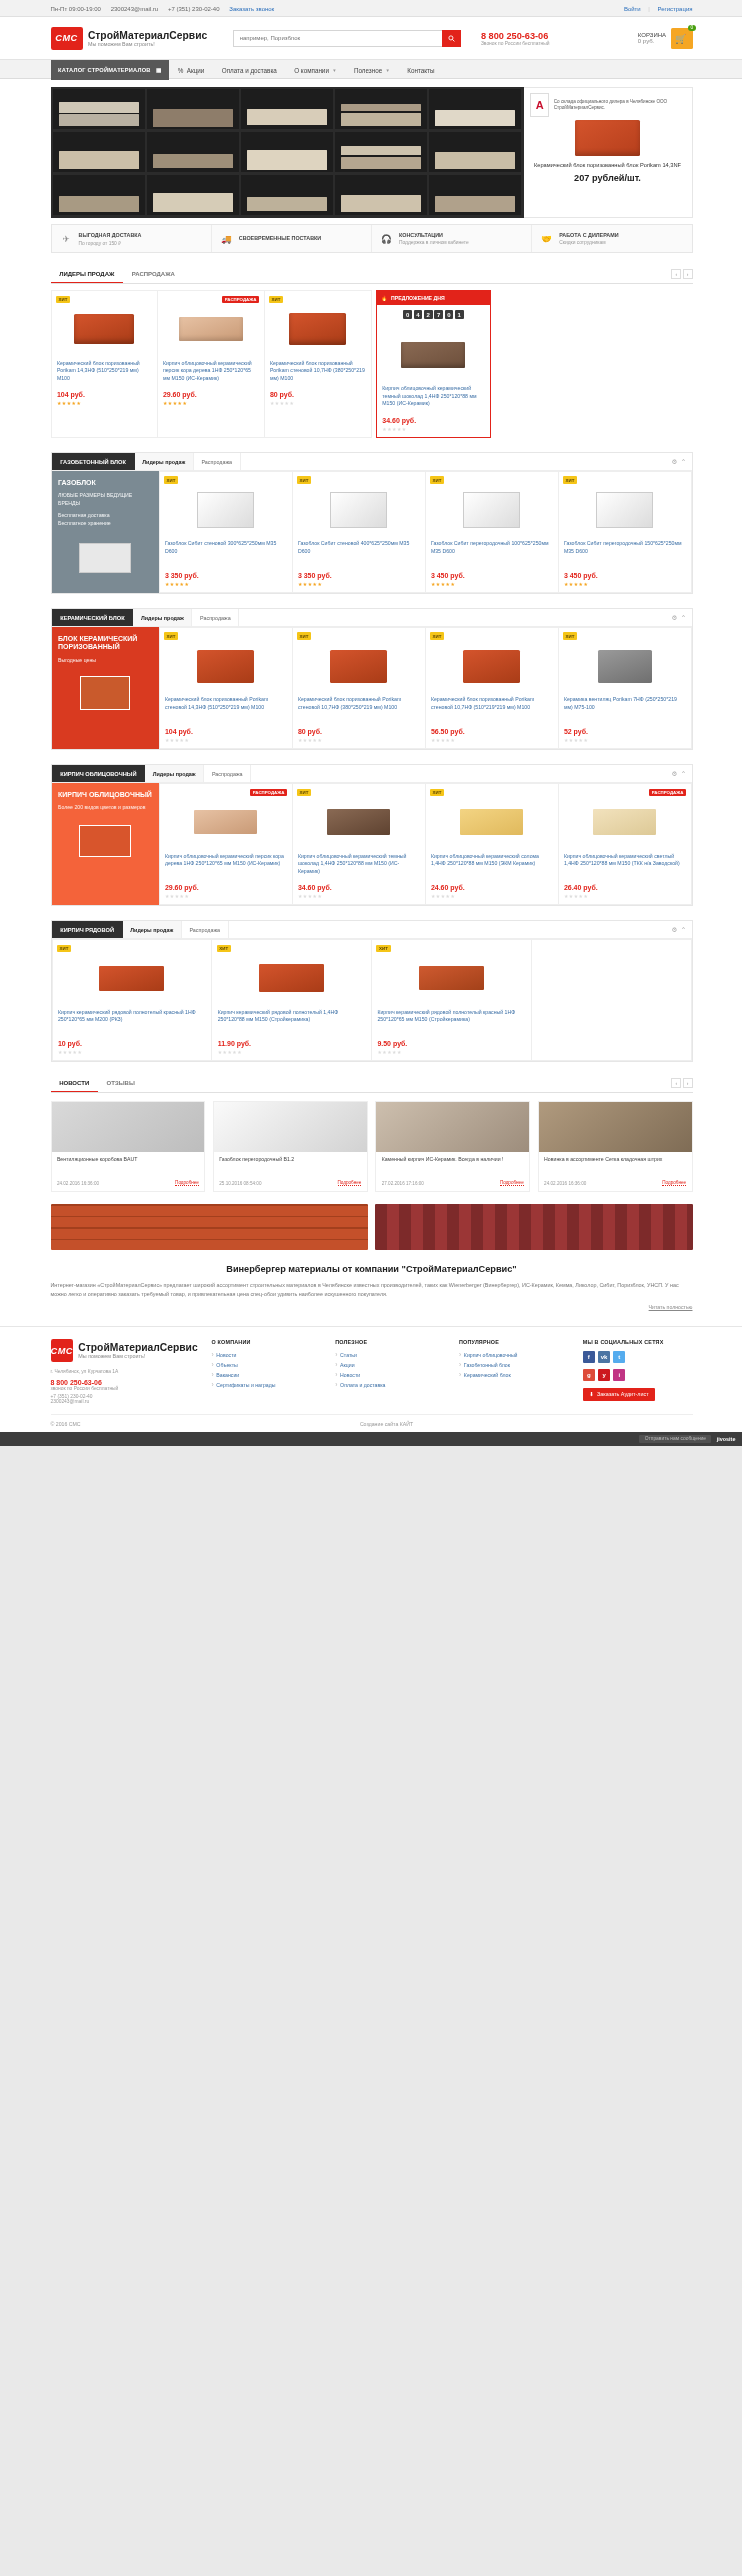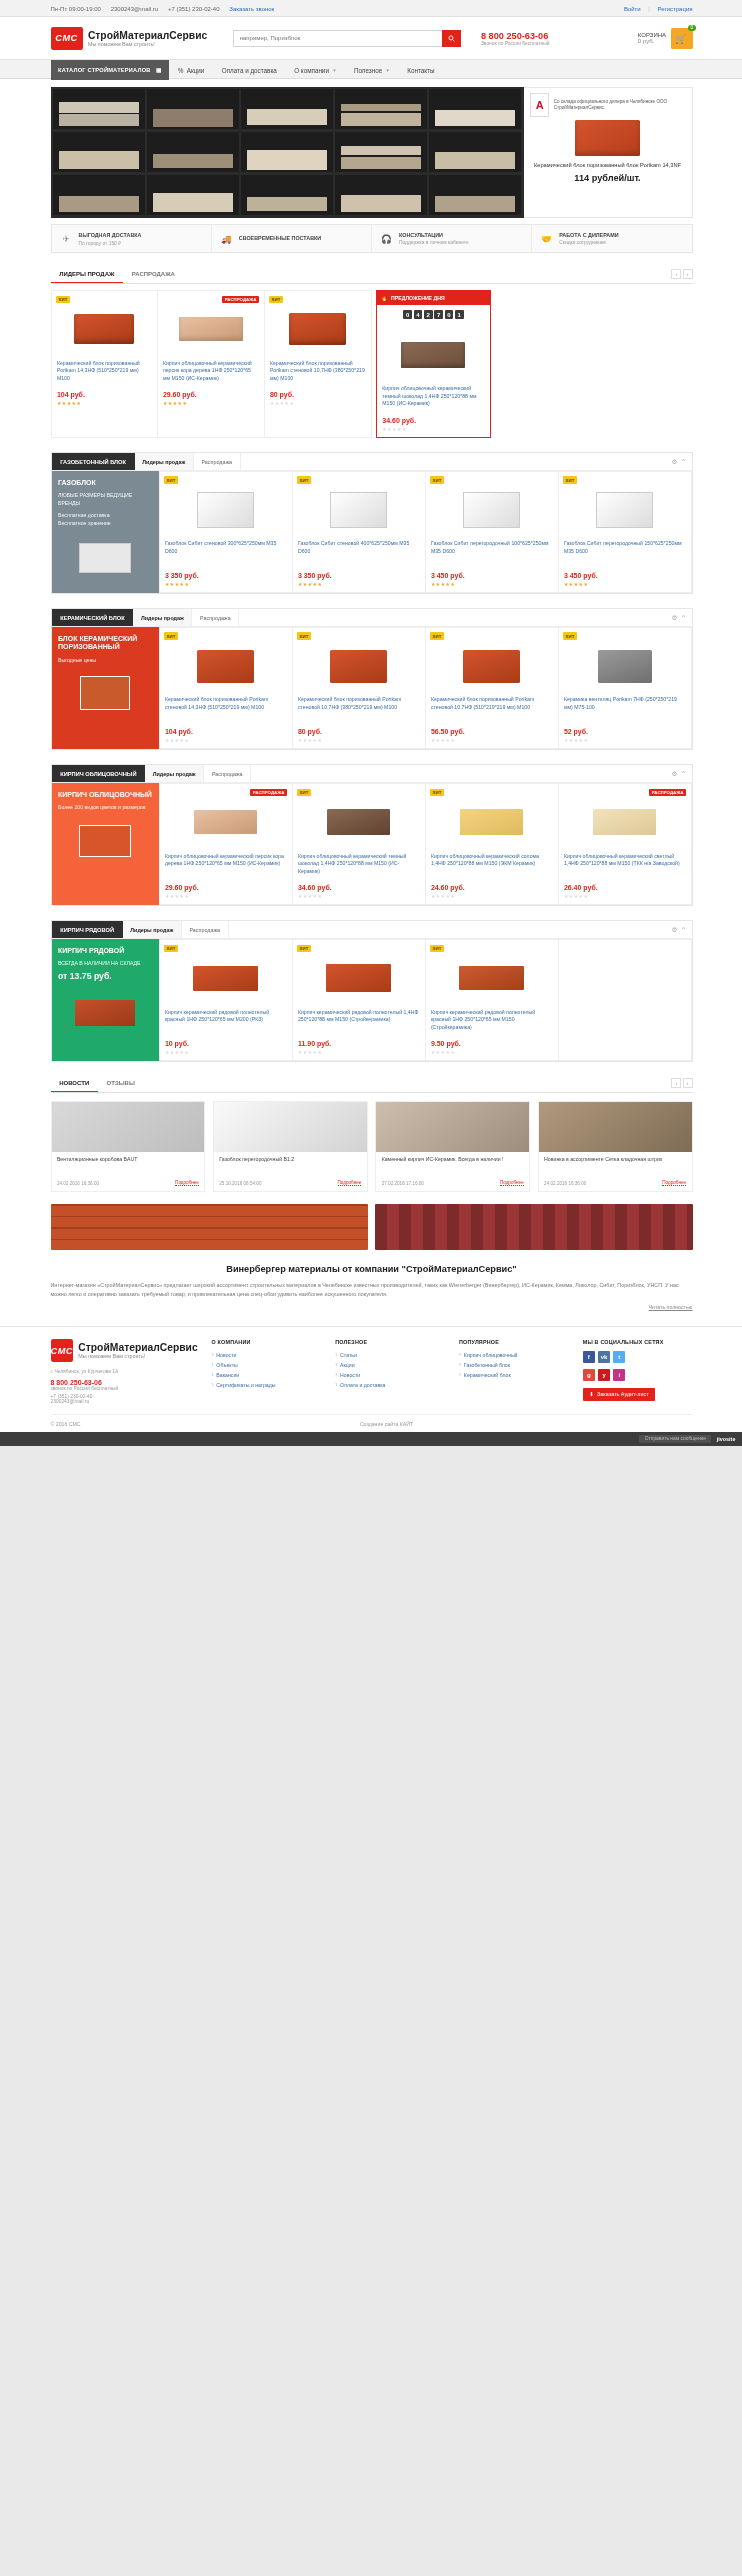--- a/index.html
+++ b/index.html
@@ -326,21 +326,21 @@
         </div>
       </div>
       <div class="hero-side">
         <div class="arochnyi">
           <div class="ar-logo">А</div>
           <div class="ar-txt">Со склада официального дилера в Челябинске ООО СтройМатериалСервис.</div>
         </div>
         <div class="hero-prod">
           <div class="brick"></div>
           <div class="title">Керамический блок поризованный блок Porikam 14,3NF</div>
-          <div class="price">114 рублей/шт.</div>
+          <div class="price">207 рублей/шт.</div>
         </div>
       </div>
     </div>
 
     <div class="features">
       <div class="feat">
         <div class="feat-ico">✈</div>
         <div>
             <div class="feat-t">ВЫГОДНАЯ ДОСТАВКА</div>
             <div class="feat-s">По городу от 150 ₽</div>
@@ -622,28 +622,20 @@
         <div class="sec-tabs">
           <div class="st active">Лидеры продаж</div>
           <div class="st">Распродажа</div>
         </div>
         <div class="sec-tools">
           <span>⚙</span>
           <span>⌃</span>
         </div>
       </div>
       <div class="sec-body">
-        <div class="promo" style="background:#1faa6c">
-          <div class="pt1">КИРПИЧ РЯДОВОЙ</div>
-          <div class="pt2">ВСЕГДА В НАЛИЧИИ НА СКЛАДЕ</div>
-          <div class="big">от 13.75 руб.</div>
-          <div class="promo-img">
-            <div style="width:60px;height:26px;border-radius:1.1px;background:linear-gradient(160deg,#c4502a,#9c3a1a)"></div>
-          </div>
-        </div>
         <div class="sec-cards">
           <div class="pcard">
             <div class="badge">ХИТ</div>
             <div class="pimg">
                 <div style="width:65px;height:25px;border-radius:1.1px;background:linear-gradient(160deg,#d4542c,#a93c17)"></div>
               </div>
             <div class="ptitle">Кирпич керамический рядовой полнотелый красный 1НФ 250*120*65 мм М200 (РКЗ)</div>
             <div class="pprice">10 руб.</div>
             <div class="stars grey">★★★★★</div>
           </div>

